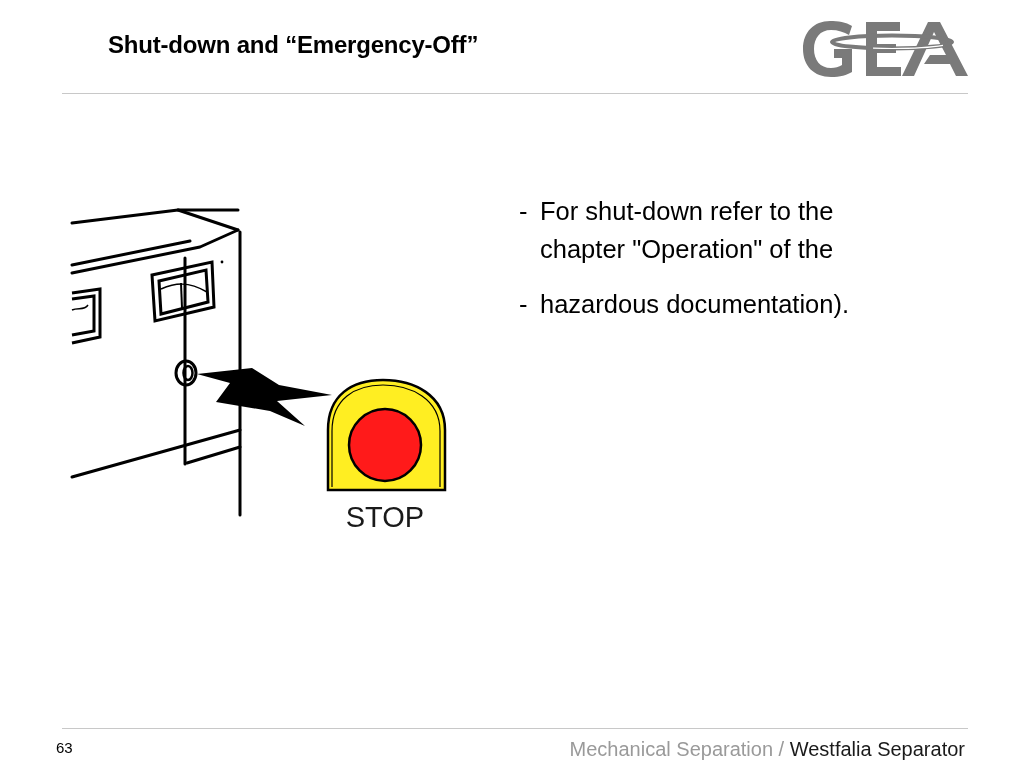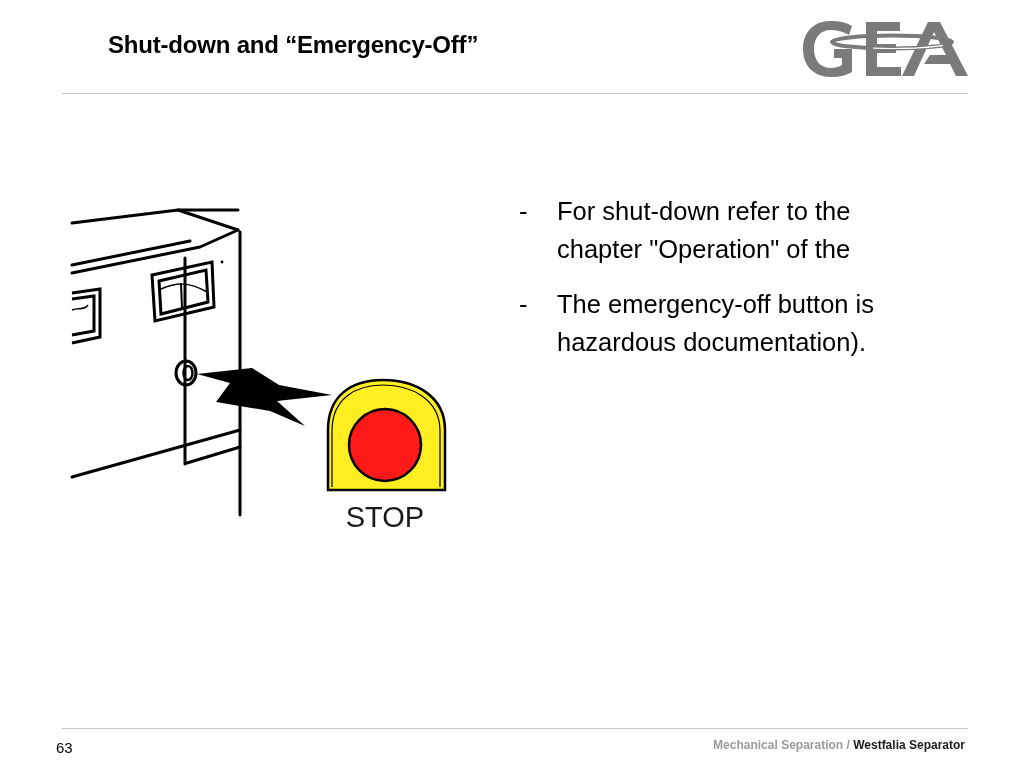--- a/index.html
+++ b/index.html
@@ -14,27 +14,27 @@
       position: absolute; left: 62px; top: 93px; width: 906px; height: 1px; background: #c8c8c8;
     }
     .logo { position: absolute; left: 800px; top: 18px; width: 172px; height: 62px; }
     .illustration { position: absolute; left: 60px; top: 195px; width: 400px; height: 350px; }
     .body-text {
       position: absolute; left: 519px; top: 193px; width: 480px; font-size: 25.5px; line-height: 37.5px;
     }
     .bullet { position: relative; padding-left: 21px; }
     .bullet + .bullet { margin-top: 18px; }
     .bullet .dash { position: absolute; left: 0; top: 0; }
-    .bullet .line { display: block; white-space: nowrap; margin-left: 17px; }
+    .bullet .line { display: block; white-space: nowrap; }
     .footer-rule {
       position: absolute; left: 62px; top: 728px; width: 906px; height: 1px; background: #c8c8c8;
     }
     .page-number { position: absolute; left: 56px; top: 739px; font-size: 15px; }
     .footer-text {
-      position: absolute; right: 59px; top: 738px; font-size: 12px; font-weight: bold; white-space: nowrap;
+      position: absolute; right: 59px; top: 738px; font-size: 20px; font-weight: normal; white-space: nowrap;
     }
     .footer-text .muted { color: #9a9a9a; }
     .footer-text .strong { color: #1a1a1a; }
   </style>
 </head>
 <body>
 
 <div class="title">Shut-down and “Emergency-Off”</div>
 
 <svg class="logo" viewBox="0 0 172 62" aria-label="GEA">
@@ -97,21 +97,20 @@
 </svg>
 
 <div class="body-text">
   <div class="bullet">
     <span class="dash">-</span>
     <span class="line">For shut-down refer to the</span>
     <span class="line">chapter "Operation" of the</span>
   </div>
   <div class="bullet">
     <span class="dash">-</span>
-    <span class="line">The emergency-off button is</span>
     <span class="line">hazardous documentation).</span>
   </div>
 </div>
 
 <div class="footer-rule"></div>
 <div class="page-number">63</div>
 <div class="footer-text">
   <span class="muted">Mechanical Separation</span><span class="muted"> / </span><span class="strong">Westfalia Separator</span>
 </div>
 

